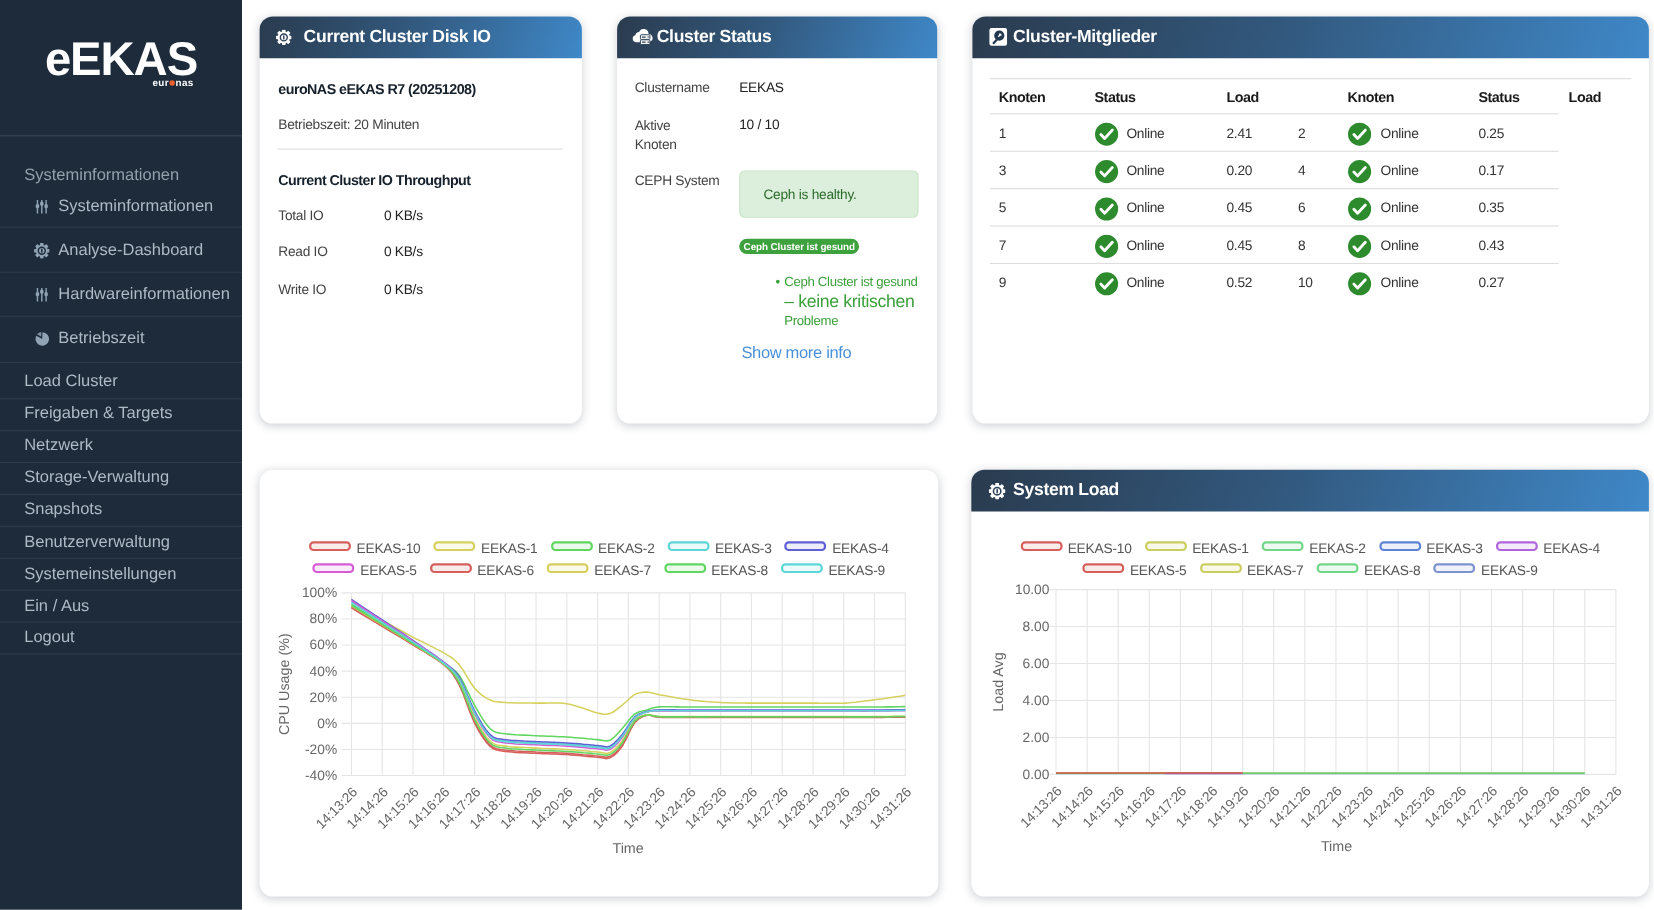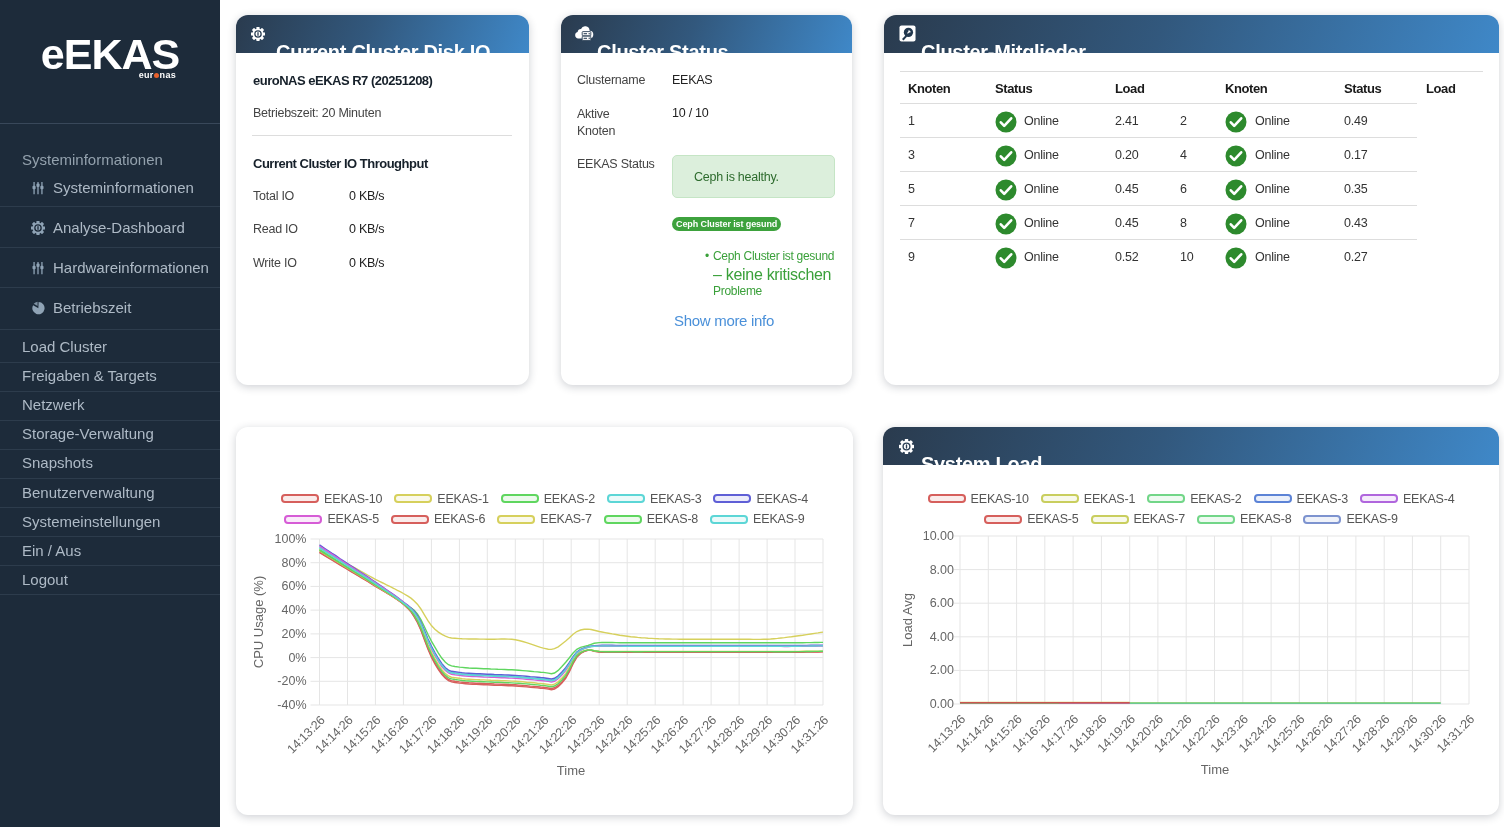--- a/index.html
+++ b/index.html
@@ -10,28 +10,28 @@
 .logo .sub{position:absolute;right:44px;top:70px;color:#fff;font-size:9px;font-weight:bold;letter-spacing:0.3px;}
 .logo .dot{display:inline-block;width:5px;height:5px;border-radius:50%;background:#e8612c;margin:0 0.5px 0.5px 0.5px;}
 .nav{position:absolute;left:0;top:125px;width:204px;height:702px;color:#aebac6;font-size:15px;padding-left:38px;}
 .sect{position:absolute;left:22px;color:#93a1ad;}
 .sub-item{position:absolute;left:53px;height:18px;line-height:18px;}
 .flat{position:absolute;left:22px;height:18px;line-height:18px;}
 .navline{position:absolute;left:0;width:220px;border-top:1px solid #2d3c4c;}
 .card{position:absolute;background:#fff;border-radius:12px;box-shadow:0 2px 9px rgba(30,40,60,0.22);}
 .chead{position:absolute;left:0;top:0;right:0;height:38px;border-radius:12px 12px 0 0;
   background:linear-gradient(110deg,#2a3b4e 0%,#32587d 45%,#3f88c8 100%);color:#fff;}
-.chead .t{position:absolute;top:10px;font-size:20px;font-weight:bold;letter-spacing:-0.3px;margin-top:16px;}
+.chead .t{position:absolute;top:10px;font-size:16px;font-weight:bold;letter-spacing:-0.3px;}
 .lbl{position:absolute;color:#444;font-size:12.5px;letter-spacing:-0.25px;}
 .val{position:absolute;color:#222;font-size:12.5px;letter-spacing:-0.25px;}
 .bold{position:absolute;color:#16202a;font-size:13px;font-weight:bold;letter-spacing:-0.5px;}
 .hr{position:absolute;border-top:1px solid #ddd;}
 .legend{position:absolute;left:0;top:61.4px;width:100%;}
 .lrow{display:flex;justify-content:center;gap:12px;height:20.6px;align-items:center;}
-.litem{display:flex;align-items:center;gap:5px;font-size:12.5px;letter-spacing:-0.2px;color:#555;white-space:nowrap;}
+.litem{display:flex;align-items:flex-start;gap:5px;font-size:12.5px;letter-spacing:-0.2px;color:#555;white-space:nowrap;}
 .lbox{display:inline-block;width:38px;height:9px;border:2px solid;border-radius:4px;}
 .rowline{position:absolute;border-top:1px solid #ddd;left:16px;width:517px;}
 .tb{position:absolute;font-size:13px;font-weight:bold;color:#1a1a1a;letter-spacing:-0.4px;}
 .tv{position:absolute;font-size:12.5px;color:#333;letter-spacing:-0.25px;}
 .chk{position:absolute;width:22px;height:22px;}
 </style></head><body>
 <div class="sidebar">
     <div class="logo">
       <div class="big">eEKAS</div>
       <div class="sub">eur<span class="dot"></span>nas</div>
@@ -147,21 +147,21 @@
             <circle cx="15.2" cy="9.7" r="0.7" fill="#2d4257"></circle>
             <circle cx="15.2" cy="14.3" r="0.7" fill="#2d4257"></circle>
           </g>
         </svg></span>
       <span class="t" style="left:36px">Cluster Status</span>
     </div>
     <div class="lbl" style="left:16px;top:58px">Clustername</div>
     <div class="val" style="left:111px;top:58px">EEKAS</div>
     <div class="lbl" style="left:16px;top:91px;width:70px;line-height:17px">Aktive Knoten</div>
     <div class="val" style="left:111px;top:91px">10 / 10</div>
-    <div class="lbl" style="left:16px;top:142px">EEKAS Status</div>
+    <div class="lbl" style="left:16px;top:142px">CEPH System</div>
     <div style="position:absolute;left:111px;top:139.5px;width:163px;height:43px;background:#dcefdc;border:1px solid #c5e5c5;border-radius:5px"></div>
     <div style="position:absolute;left:133px;top:155px;font-size:12.5px;letter-spacing:-0.25px;color:#2d6b2d">Ceph is healthy.</div>
     <div style="position:absolute;left:111px;top:201.5px;height:14px;line-height:14.5px;padding:0 4px;background:#3da23d;border-radius:7px;color:#fff;font-size:9px;font-weight:bold;letter-spacing:-0.1px">Ceph Cluster ist gesund</div>
     <div style="position:absolute;left:144px;top:233.7px;font-size:12px;color:#3aa03a">•</div>
     <div style="position:absolute;left:152px;top:233.7px;font-size:12px;letter-spacing:-0.3px;color:#3aa03a">Ceph Cluster ist gesund</div>
     <div style="position:absolute;left:152px;top:251.3px;font-size:16px;letter-spacing:-0.3px;color:#3aa03a">– keine kritischen</div>
     <div style="position:absolute;left:152px;top:268.9px;font-size:12px;letter-spacing:-0.3px;color:#3aa03a">Probleme</div>
     <div style="position:absolute;left:113px;top:297px;font-size:15px;letter-spacing:-0.3px;color:#4a90d9">Show more info</div>
   </div>
 <div class="card" style="left:884px;top:15px;width:615px;height:370px">
@@ -188,21 +188,21 @@
         <path d="M5.8 11.3 l3.4 3.6 7-7.6" stroke="#fff" stroke-width="2.6" fill="none" stroke-linecap="round" stroke-linejoin="round"></path>
       </svg></span>
     <div class="tv" style="left:140px;top:99px">Online</div>
     <div class="tv" style="left:231px;top:99px">2.41</div>
     <div class="tv" style="left:296px;top:99px">2</div>
     <span class="chk" style="left:341px;top:96px"><svg viewBox="0 0 22 22" style="width:22px;height:22px">
         <circle cx="11" cy="11" r="10.5" fill="#2d8a2d"></circle>
         <path d="M5.8 11.3 l3.4 3.6 7-7.6" stroke="#fff" stroke-width="2.6" fill="none" stroke-linecap="round" stroke-linejoin="round"></path>
       </svg></span>
     <div class="tv" style="left:371px;top:99px">Online</div>
-    <div class="tv" style="left:460px;top:99px">0.49</div>
+    <div class="tv" style="left:460px;top:99px">0.25</div>
     <div class="rowline" style="top:122px"></div>
     <div class="tv" style="left:24px;top:133px">3</div>
     <span class="chk" style="left:111px;top:130px"><svg viewBox="0 0 22 22" style="width:22px;height:22px">
         <circle cx="11" cy="11" r="10.5" fill="#2d8a2d"></circle>
         <path d="M5.8 11.3 l3.4 3.6 7-7.6" stroke="#fff" stroke-width="2.6" fill="none" stroke-linecap="round" stroke-linejoin="round"></path>
       </svg></span>
     <div class="tv" style="left:140px;top:133px">Online</div>
     <div class="tv" style="left:231px;top:133px">0.20</div>
     <div class="tv" style="left:296px;top:133px">4</div>
     <span class="chk" style="left:341px;top:130px"><svg viewBox="0 0 22 22" style="width:22px;height:22px">

